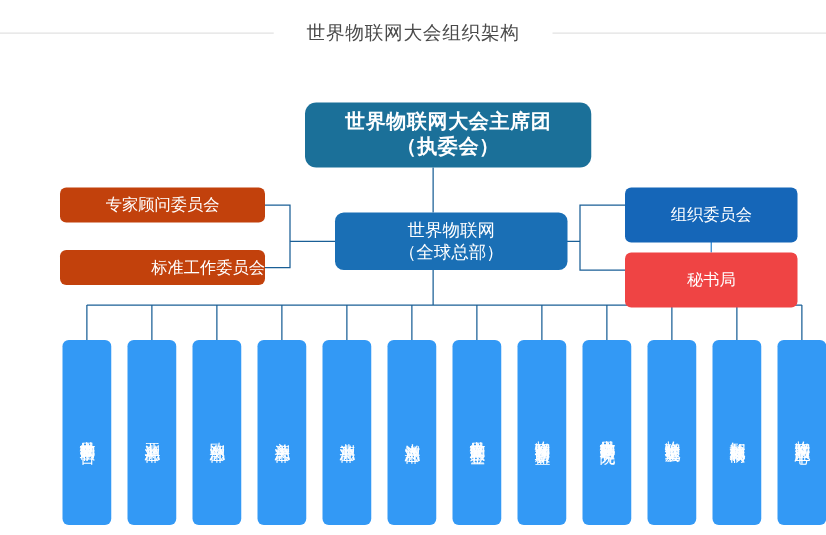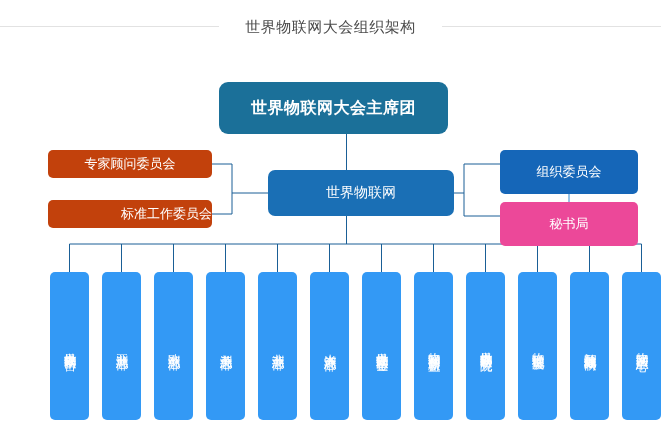--- a/index.html
+++ b/index.html
@@ -69,21 +69,21 @@
     justify-content: center;
     text-align: center;
     color: #ffffff;
     border-radius: 6px;
     line-height: 1.22;
     z-index: 2;
   }
 
   
   #node-presidium {
-    left: 219px;
+    left: 244px;
     top: 82px;
     width: 229px;
     height: 52px;
     background: #1b7099;
     border-radius: 9px;
     font-size: 16px;
     font-weight: bold;
     letter-spacing: 0.5px;
   }
 
@@ -112,21 +112,21 @@
 
   
   .node-right {
     left: 500px;
     width: 138px;
     height: 44px;
     font-size: 13px;
     border-radius: 5px;
   }
   #node-organizing { top: 150px; background: #1566b8; }
-  #node-secretariat { top: 202px; background: #ec4899; text-align: right; }
+  #node-secretariat { top: 202px; background: #ef4444; text-align: right; }
 
   
   #bottom-row {
     position: absolute;
     left: 0;
     top: 272px;
     width: 661px;
     height: 150px;
   }
   .node-bottom {
@@ -183,33 +183,35 @@
     <path class="conn-line" d="M433.5 244 L433.5 272"></path>
     <path class="conn-line" d="M485.5 244 L485.5 272"></path>
     <path class="conn-line" d="M537.5 244 L537.5 272"></path>
     <path class="conn-line" d="M589.5 244 L589.5 272"></path>
     <path class="conn-line" d="M641.5 244 L641.5 272"></path>
   </svg>
 
   <div class="node" id="node-presidium">
     <div>
       <div>世界物联网大会主席团</div>
+      <div>（执委会）</div>
     </div>
   </div>
 
   <div class="node node-left" id="node-expert-advisory">
     <span>专家顾问委员会</span>
   </div>
   <div class="node node-left" id="node-standards-work">
     <span>标准工作委员会</span>
   </div>
 
   <div class="node" id="node-headquarters">
     <div>
       <div>世界物联网</div>
+      <div>（全球总部）</div>
     </div>
   </div>
 
   <div class="node node-right" id="node-organizing">
     <span>组织委员会</span>
   </div>
   <div class="node node-right" id="node-secretariat">
     <span>秘书局</span>
   </div>
 

